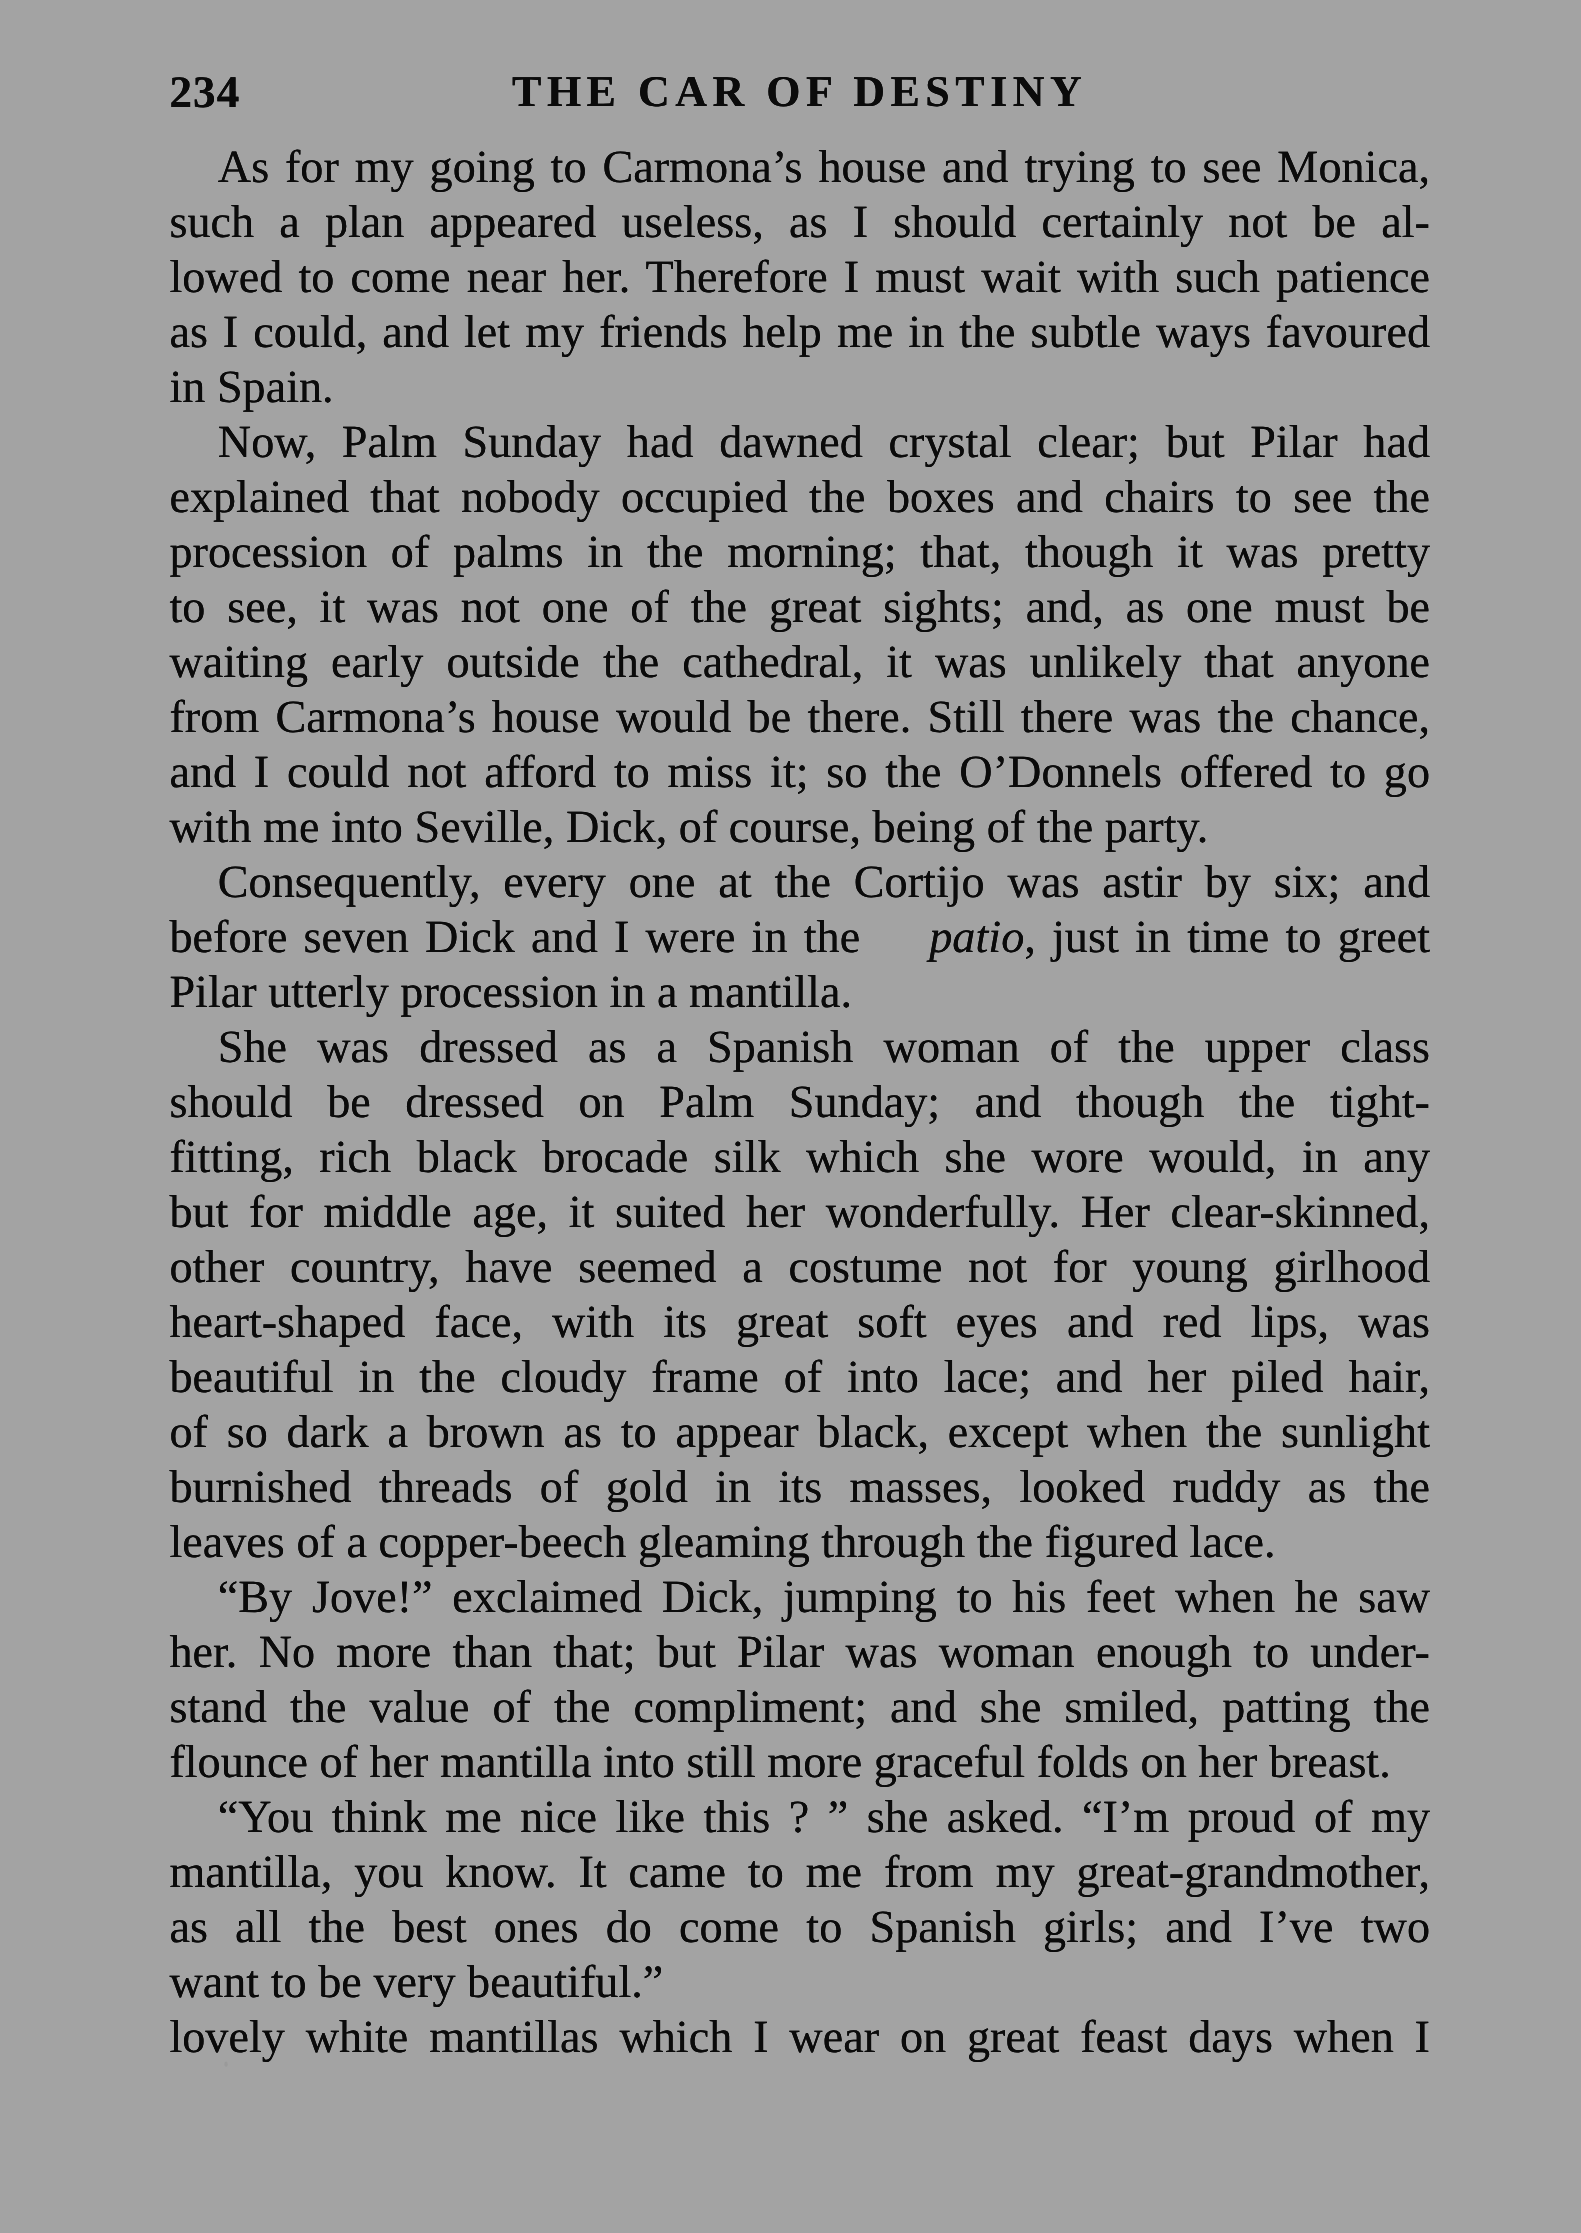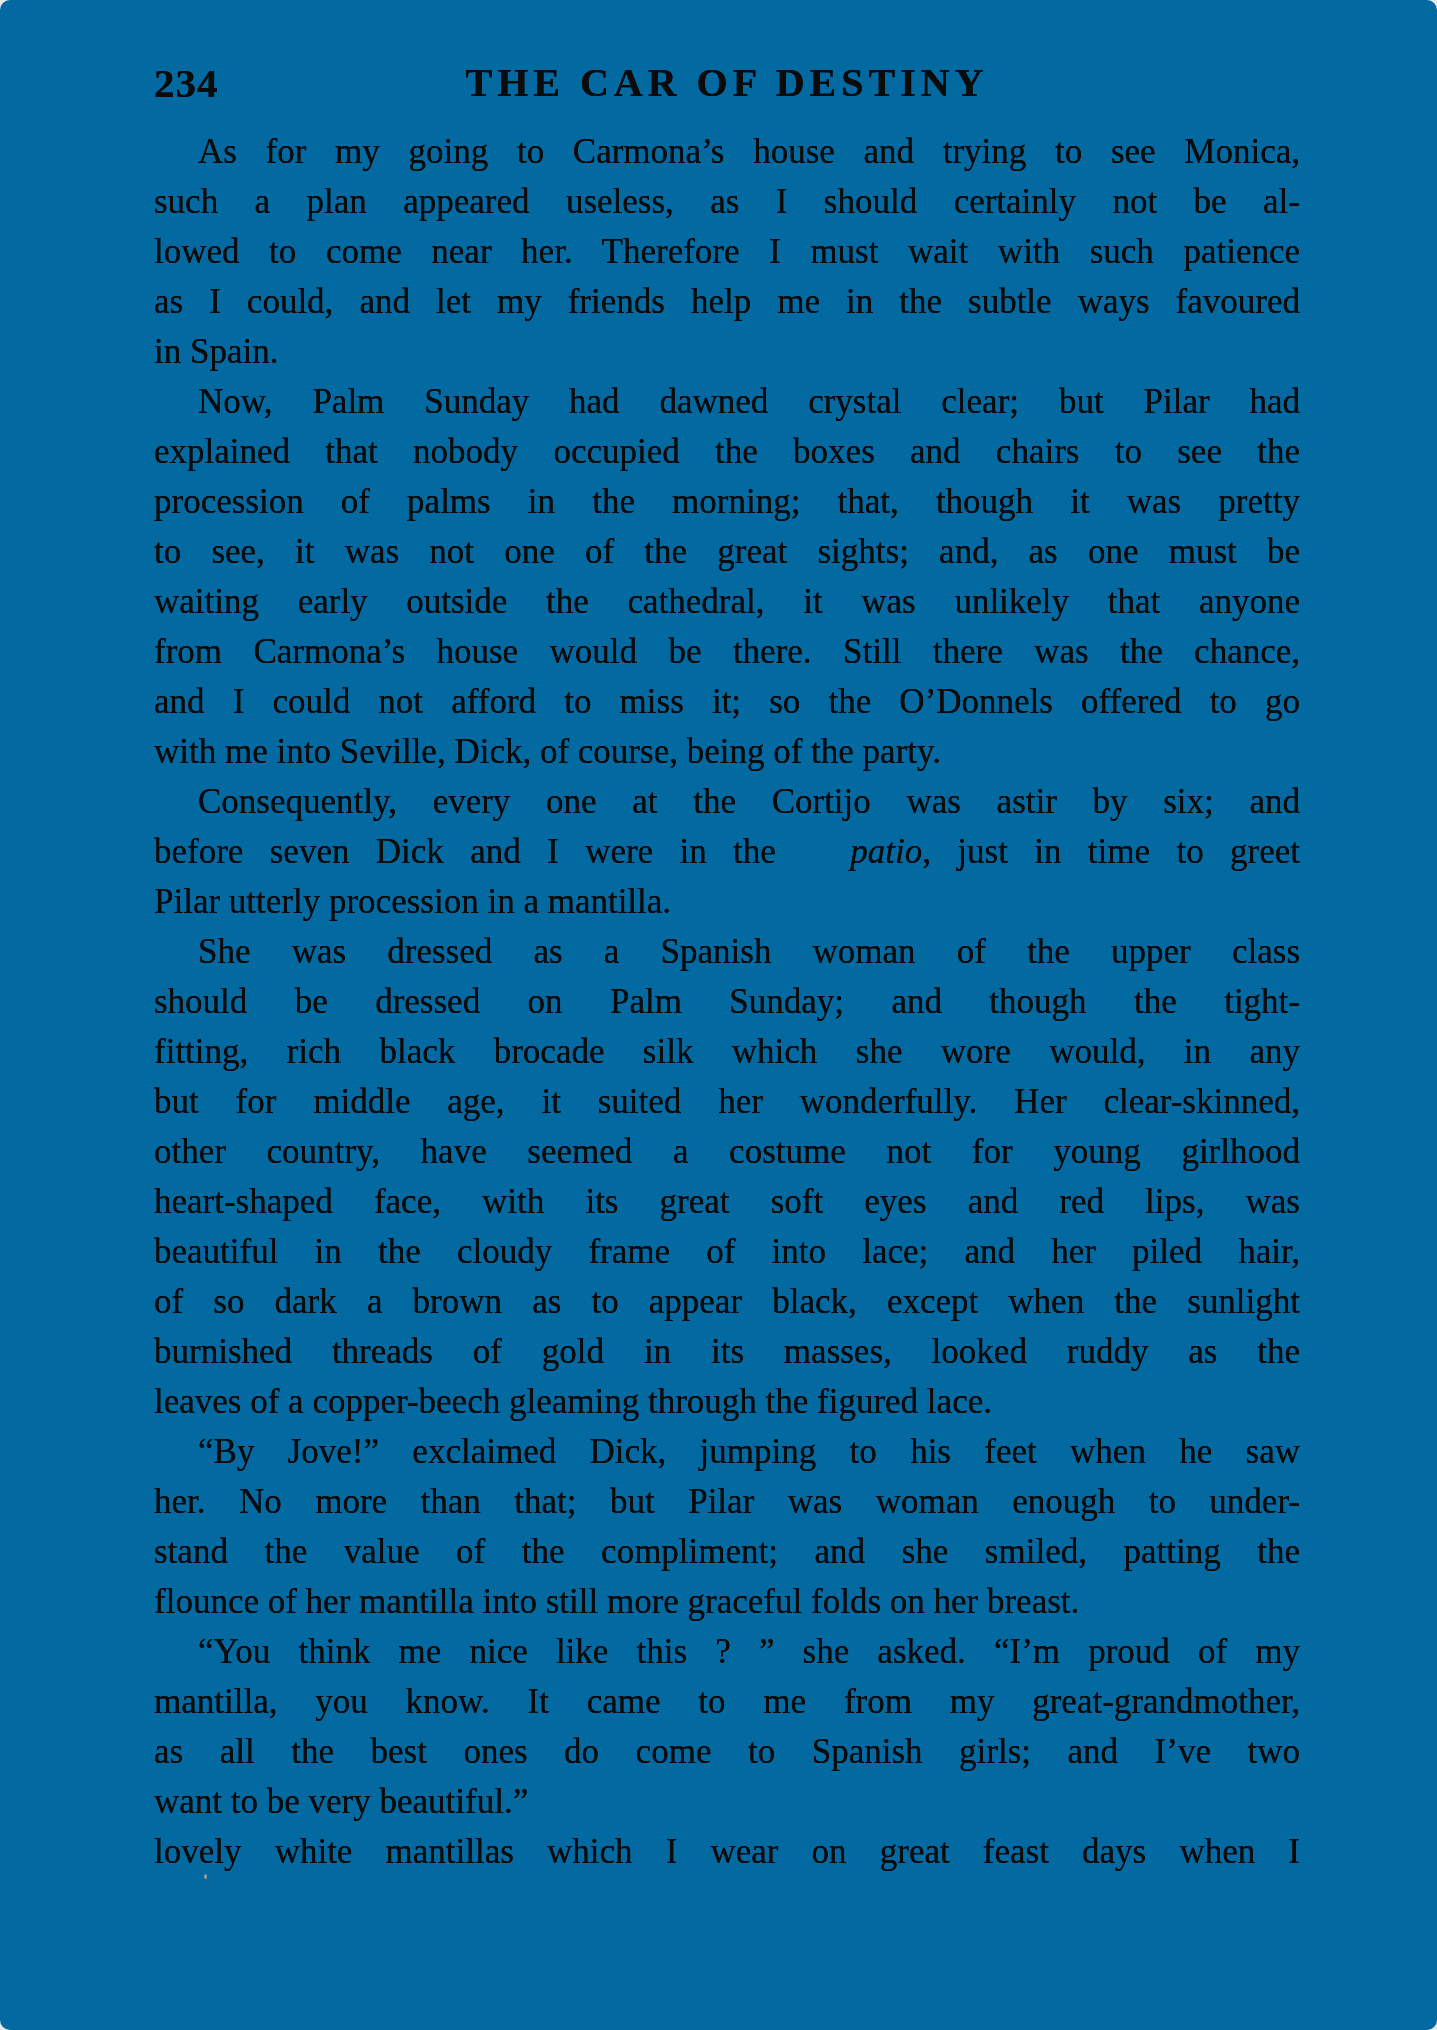--- a/index.html
+++ b/index.html
@@ -1,25 +1,24 @@
 <!DOCTYPE html>
 <html><head>
 <meta charset="utf-8">
 <style>
   html, body { margin: 0; padding: 0; background: #e8e8e8; }
   .page {
     position: relative;
     width: 1437px;
     height: 2030px;
     margin: 0 auto;
-    background: #0369a1;
+    background: #a3a3a3;
     color: #0b0b0b;
     font-family: "Liberation Serif", "DejaVu Serif", serif;
     overflow: hidden;
-    border-radius: 10px;
   }
   .page-header {
     position: absolute;
     left: 154px;
     top: 58px;
     width: 1146px;
     height: 50px;
     line-height: 50px;
   }
   .page-number {
@@ -45,21 +44,21 @@
   }
   .page-body {
     position: absolute;
     left: 154px;
     top: 127px;
     width: 1146px;
   }
   .text-line {
     height: 50px;
     line-height: 50px;
-    font-size: 35px;
+    font-size: 42px;
     white-space: nowrap;
     text-align: justify;
     text-align-last: justify;
     text-shadow: 0 0 0.6px #000;
   }
   .text-line.indent { padding-left: 44px; }
   .text-line.last { text-align-last: left; }
   .text-line i { font-style: italic; margin-left: 48px; }
   .scan-speck {
     position: absolute;

